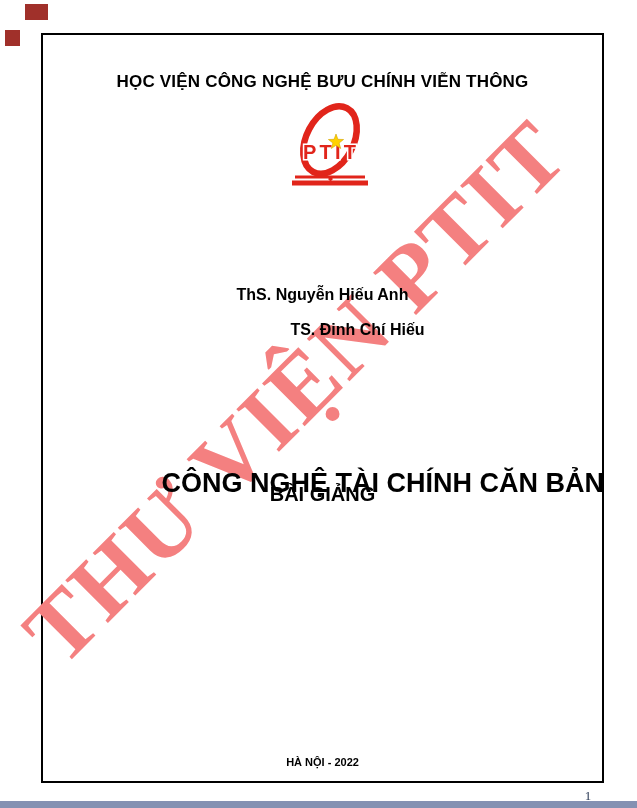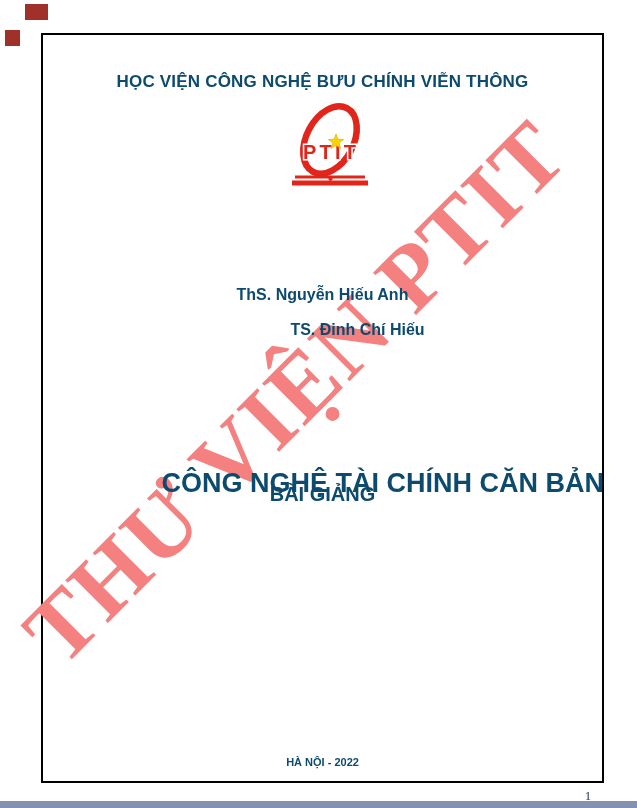--- a/index.html
+++ b/index.html
@@ -15,21 +15,21 @@
   }
   .watermark {
     position:absolute; left:295px; top:392px;
     transform:translate(-50%,-50%) rotate(-45deg);
     font-family:"Liberation Serif", serif; font-weight:bold;
     font-size:92px; letter-spacing:2px; color:#f48080;
     white-space:nowrap; z-index:1; pointer-events:none;
   }
   .textline {
     position:absolute; left:41px; width:563px; text-align:center;
-    font-weight:bold; color:#0c4a6e; z-index:3; line-height:1;
+    font-weight:bold; color:#000000; z-index:3; line-height:1;
   }
   .header   { top:73px;  font-size:17px; letter-spacing:0.2px; }
   .author1  { top:287px; font-size:16px; }
   .author2  { top:322px; font-size:16px;margin-left:35px; }
   .subtitle { top:444px; font-size:20px;margin-top:40px; }
   .title    { top:470px; font-size:27px;text-align:right; }
   .footer   { top:757px; font-size:11px; }
   .logo { position:absolute; left:283px; top:96px; z-index:2; }
   .pagenum {
     position:absolute; left:575px; top:788px; width:26px; text-align:center;

